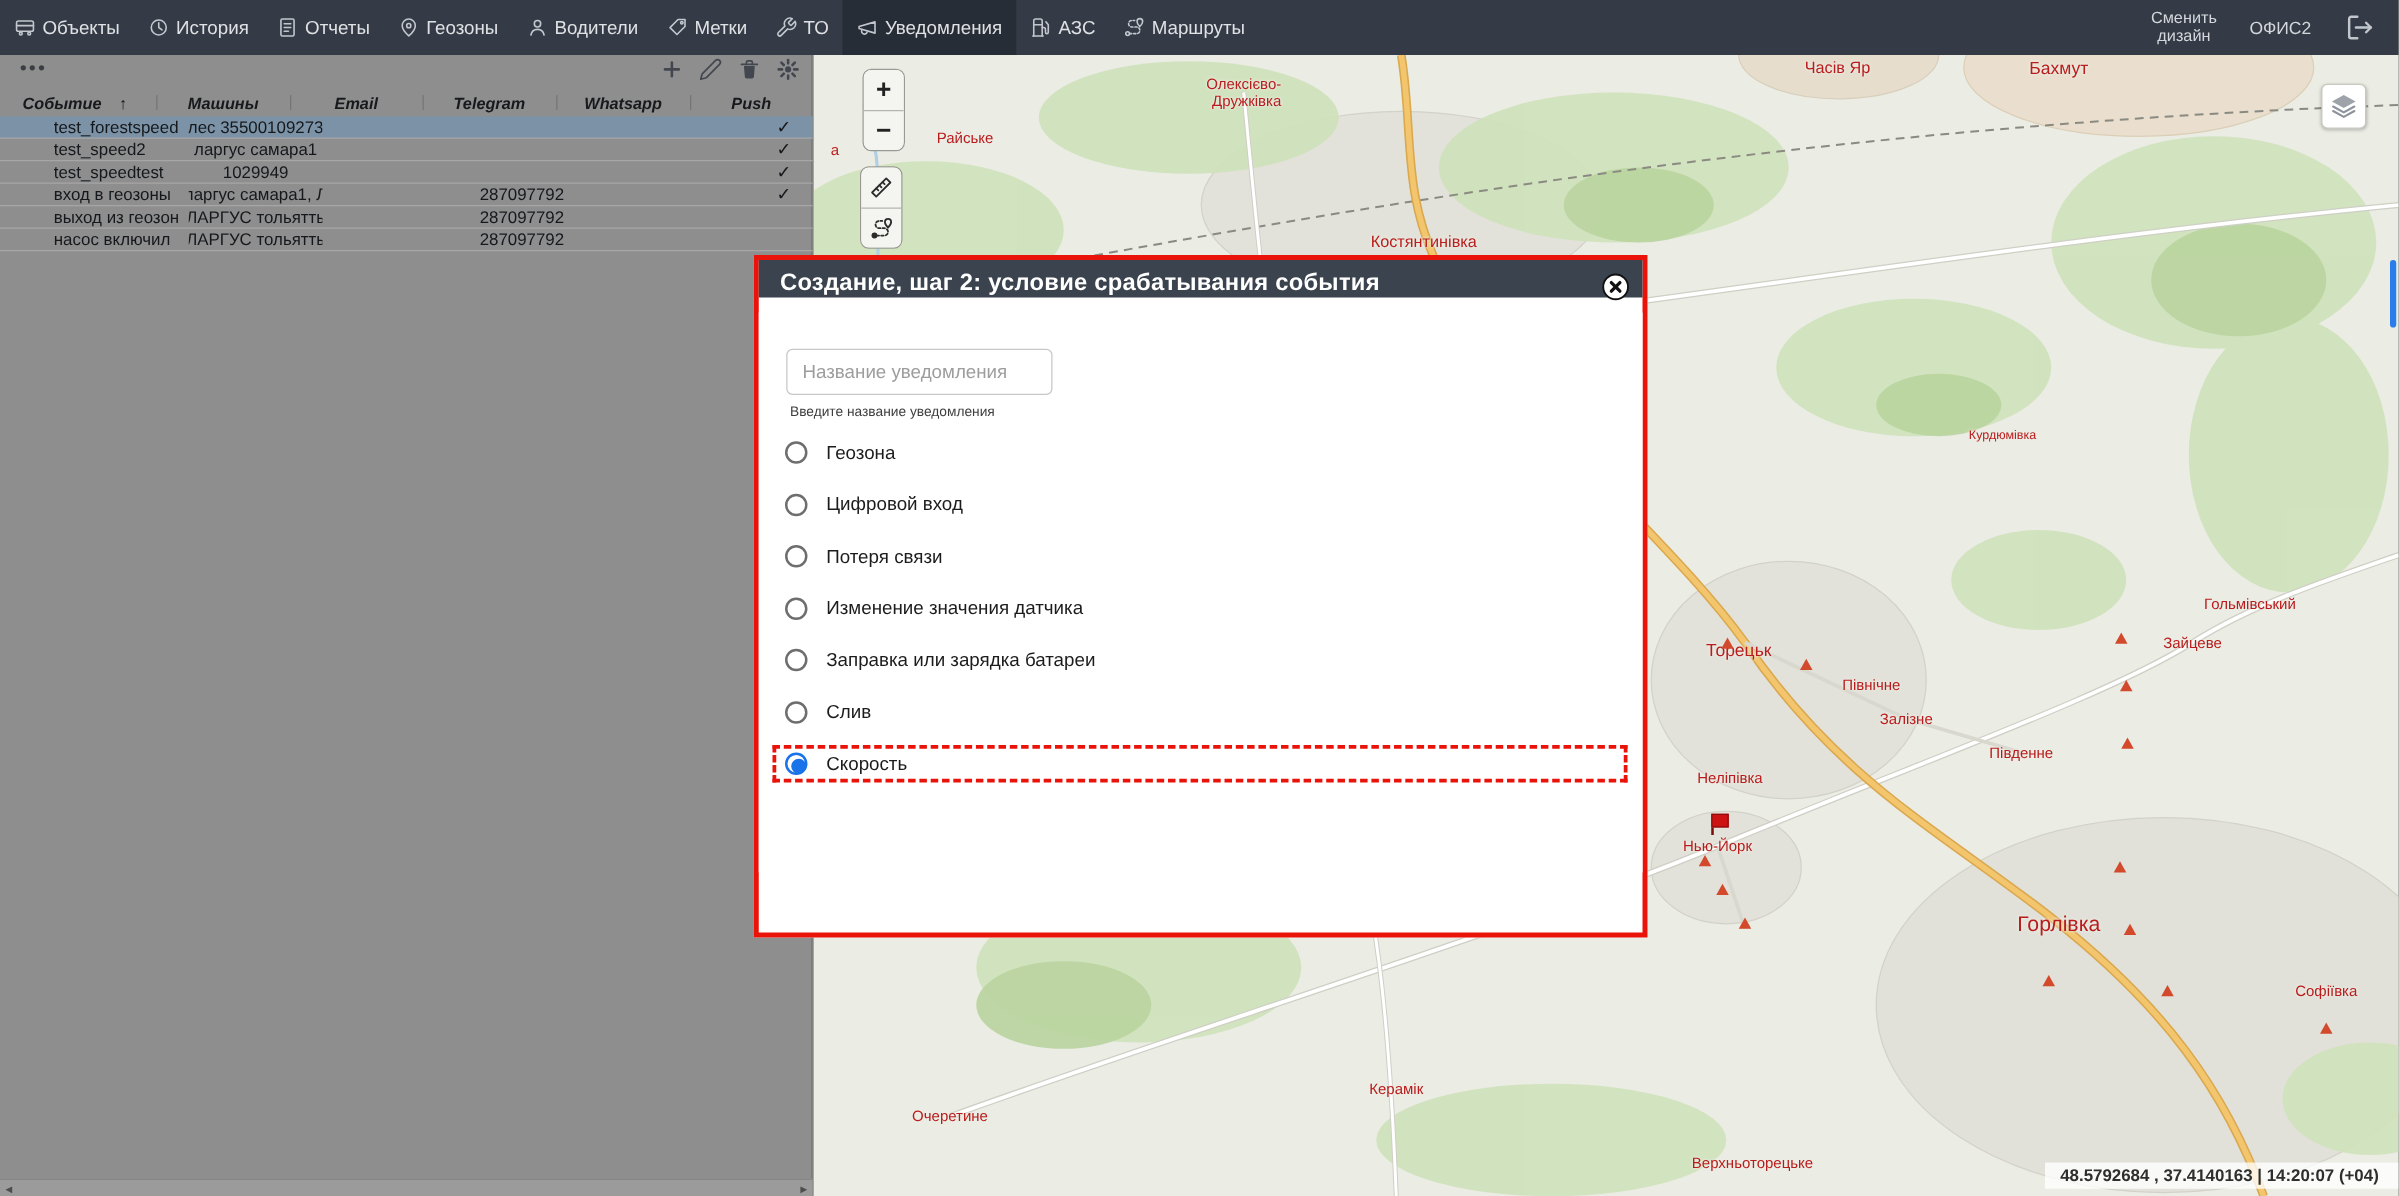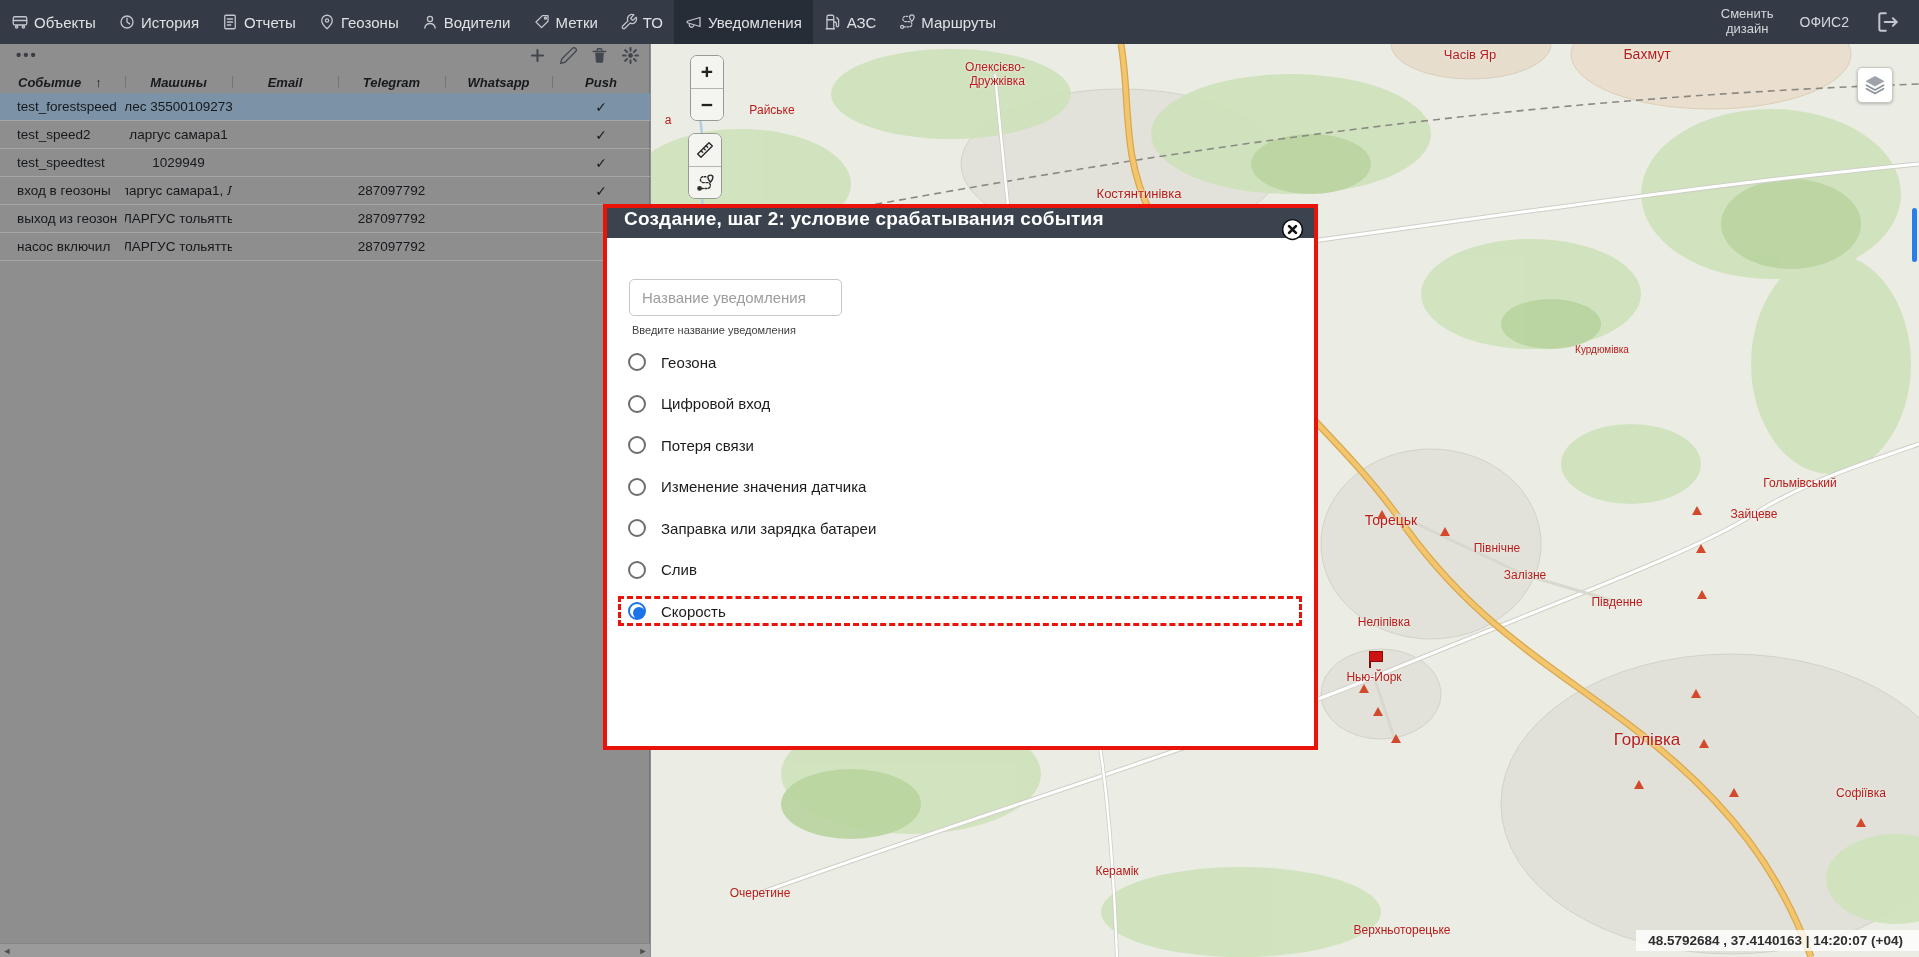--- a/index.html
+++ b/index.html
@@ -26,21 +26,21 @@
   .tool-btn{background:none;border:none;padding:0;width:22px;height:22px;color:#42474f;cursor:pointer;display:flex;align-items:center;justify-content:center;}
   .tool-btn svg{width:19px;height:19px;}
 
   #table-header{position:absolute;left:0;top:28px;width:650px;height:21px;display:grid;grid-template-columns:125px 107px 106px 107px 107px 98px;}
   .th{position:relative;display:flex;align-items:center;justify-content:center;font-size:13px;font-style:italic;font-weight:bold;color:#17191d;cursor:pointer;text-align:right;}
   .th:first-child{justify-content:flex-start;padding-left:18px;gap:14px;}
   .th + .th::before{content:"";position:absolute;left:0;top:4px;height:12px;width:1px;background:#757575;}
   .sort-arrow{font-style:normal;font-weight:normal;font-size:13px;}
 
   #table-body{position:absolute;left:0;top:49px;width:650px;}
-  .tr{display:grid;grid-template-columns:125px 107px 106px 107px 107px 98px;height:28px;border-bottom:1px solid #a6a6a6;cursor:pointer;}
+  .tr{display:grid;grid-template-columns:125px 107px 106px 107px 107px 98px;height:18px;border-bottom:1px solid #a6a6a6;cursor:pointer;padding-left:26px;}
   .tr.selected{background:#7c93a7;}
   .td{display:flex;align-items:center;justify-content:center;font-size:13.5px;color:#15181c;overflow:hidden;white-space:nowrap;}
   .td.c0{justify-content:flex-start;padding-left:17px;}
   .td.c5{font-size:14px;}
 
   
   #hscroll{position:absolute;left:0;bottom:0;width:650px;height:14px;background:#9b9b9b;border-top:1px solid #868686;}
   .scroll-arrow{position:absolute;top:0;width:14px;height:13px;display:flex;align-items:center;justify-content:center;font-size:9px;color:#4d4d4d;cursor:pointer;}
   #hscroll-left{left:0;}
   #hscroll-right{right:0;}
@@ -58,21 +58,21 @@
   .map-btn{width:32px;height:32px;display:flex;align-items:center;justify-content:center;background:#f4f4f1;border:none;cursor:pointer;font-size:21px;font-weight:bold;color:#222;}
   .map-btn + .map-btn{border-top:1px solid #b5b5ae;}
   .map-btn svg{width:20px;height:20px;color:#2c2c2c;}
   #layers-btn{position:absolute;right:26px;top:23px;width:36px;height:36px;background:#fff;border:1px solid #c9c9c2;border-radius:5px;display:flex;align-items:center;justify-content:center;cursor:pointer;box-shadow:0 1px 3px rgba(0,0,0,.25);z-index:4;}
   #layers-btn svg{width:24px;height:24px;color:#8d939b;}
   #map-vscroll{position:absolute;right:2px;top:164px;width:5px;height:54px;background:#2b7de9;border-radius:3px;z-index:4;cursor:pointer;}
   #status-bar{position:absolute;right:0;bottom:6px;background:rgba(255,255,255,.78);color:#2e2e2e;font-size:13.5px;font-weight:bold;padding:3px 16px 3px 12px;z-index:4;white-space:nowrap;}
 
   
   #modal{position:absolute;left:603px;top:204px;width:715px;height:546px;border:4px solid #ea130a;background:#fff;z-index:20;}
-  #modal-header{position:absolute;left:0;top:0;width:100%;height:30px;background:#3a434e;display:flex;align-items:flex-start;}
+  #modal-header{position:absolute;left:0;top:0;width:100%;height:30px;background:#3a434e;display:flex;align-items:flex-end;}
   #modal-title{color:#fff;font-size:19px;font-weight:bold;padding-left:17px;letter-spacing:.2px;}
   #modal-close{position:absolute;right:9px;top:9px;width:25px;height:25px;cursor:pointer;}
   #modal-close svg{width:25px;height:25px;}
   #modal-body{position:absolute;left:0;top:42px;width:100%;height:448px;background:#fff;}
   #name-input{position:absolute;left:22px;top:29px;width:213px;height:37px;border:1px solid #c7c7c7;border-radius:5px;padding:0 12px;font-size:15px;color:#333;outline:none;}
   #name-input::placeholder{color:#9d9d9d;}
   #name-helper{position:absolute;left:25px;top:74px;font-size:11px;color:#3f3f3f;}
   .radio-row{position:absolute;left:21px;height:28px;display:flex;align-items:center;gap:15px;cursor:pointer;}
   .radio{width:18px;height:18px;border:2px solid #6e6e6e;border-radius:50%;position:relative;flex:none;}
   .radio-row.checked .radio{border-color:#1a73e8;}

